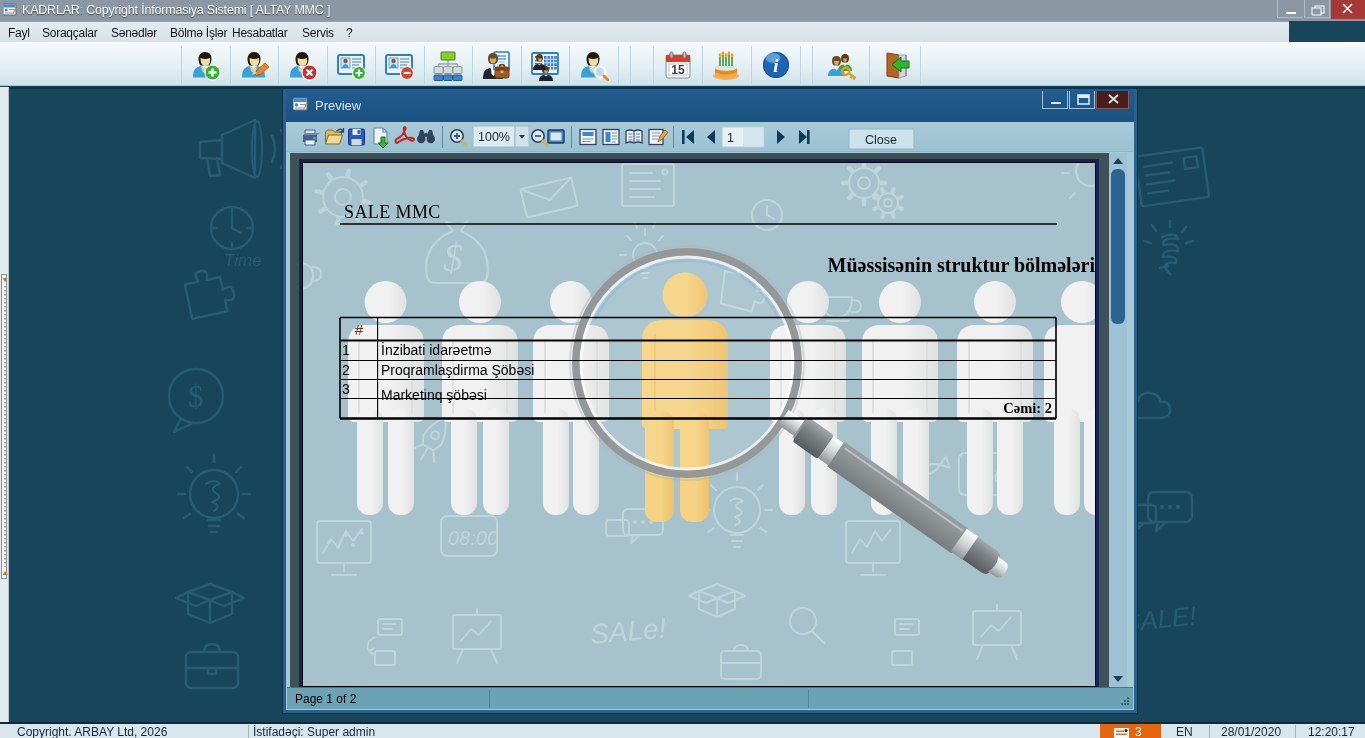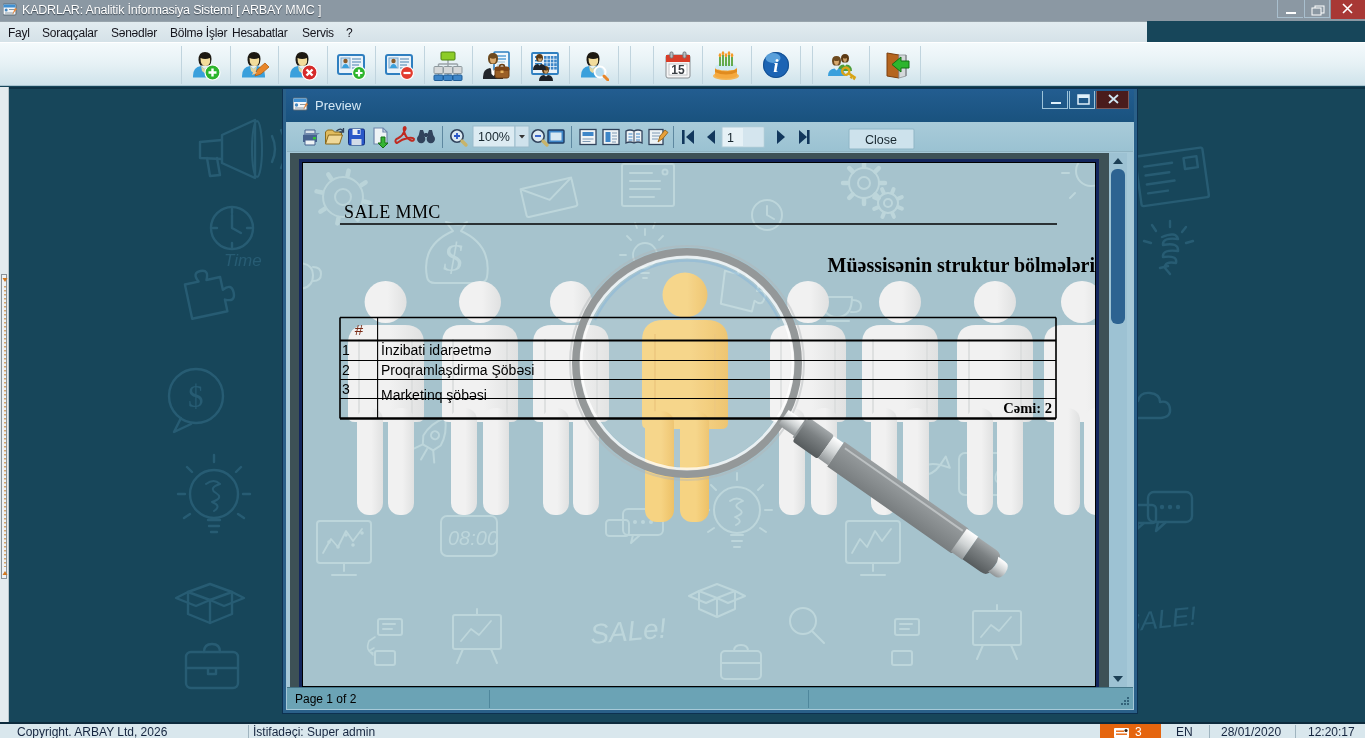--- a/index.html
+++ b/index.html
@@ -8,21 +8,21 @@
 .abs{position:absolute}
 
 .titlebar{position:absolute;left:0;top:0;width:1365px;height:21px;background:#8b98a3}
 .titletxt{position:absolute;left:22px;top:3px;font-size:12.5px;color:#fff;
   text-shadow:0 1px 1px rgba(40,50,60,.8);letter-spacing:-0.2px}
 .wbtn{position:absolute;top:0;height:18px;width:26px}
 .wbtn.b1{left:1277px;border-left:1px solid #a9bfce;border-bottom:1px solid #a9bfce}
 .wbtn.b2{left:1304px;border-left:1px solid #a9bfce;border-right:1px solid #a9bfce;border-bottom:1px solid #a9bfce}
 .wbtn.close{left:1331px;width:34px;height:19px;background:#a83835}
 
-.menubar{position:absolute;left:0;top:21px;width:1147px;height:21px;
+.menubar{position:absolute;left:0;top:21px;width:1289px;height:21px;
   background:linear-gradient(#e2ecf0,#d5e2e8);font-size:12px;letter-spacing:-0.25px;color:#14141c;border-top:1px solid #98a4ac}
 .menubar span{position:absolute;top:4px}
 
 .toolbar{position:absolute;left:0;top:42px;width:1365px;height:44px;
   background:linear-gradient(#f4fafc 0%,#e6f1f5 50%,#cfe3eb 100%);
   border-top:1px solid #fff;border-bottom:1px solid #a9c3d0}
 .tsep{position:absolute;top:3px;height:38px;width:1px;background:#c0d4de}
 .ticon{position:absolute;top:6px}
 
 .mdi{position:absolute;left:0;top:87px;width:1365px;height:635px;background:#17465a;overflow:hidden}
@@ -53,21 +53,21 @@
 .statusbar{position:absolute;left:0;top:722px;width:1365px;height:16px;background:#d9e7ed;
   border-top:2px solid #0d2b3d;font-size:12px;color:#15253f}
 .statusbar .s{position:absolute;top:1px}
 .ssep{position:absolute;top:1px;height:14px;width:1px;background:#9fb4bf}
 .orange{position:absolute;left:1100px;top:0;width:61px;height:16px;background:#e5650e}
 </style></head>
 <body>
 <div class="app">
 
 <div class="titlebar">
- <span class="titletxt">KADRLAR: Analitik İnformasiya Sistemi [ ARBAY MMC ]</span>
+ <span class="titletxt">KADRLAR: Copyright İnformasiya Sistemi [ ALTAY MMC ]</span>
  <div class="wbtn b1"><svg width="26" height="18">
           <rect x="8" y="12" width="10" height="2" fill="#fff"></rect>
         </svg></div>
  <div class="wbtn b2"><svg width="26" height="18">
           <rect x="10" y="6" width="9" height="7" fill="none" stroke="#fff"></rect>
           <rect x="7" y="8" width="9" height="7" fill="#8b98a3" stroke="#fff"></rect>
         </svg></div>
  <div class="wbtn close"><svg width="34" height="19">
           <path d="M12 4 L21 13 M21 4 L12 13" stroke="#fff" stroke-width="1.6"></path>
         </svg></div>

